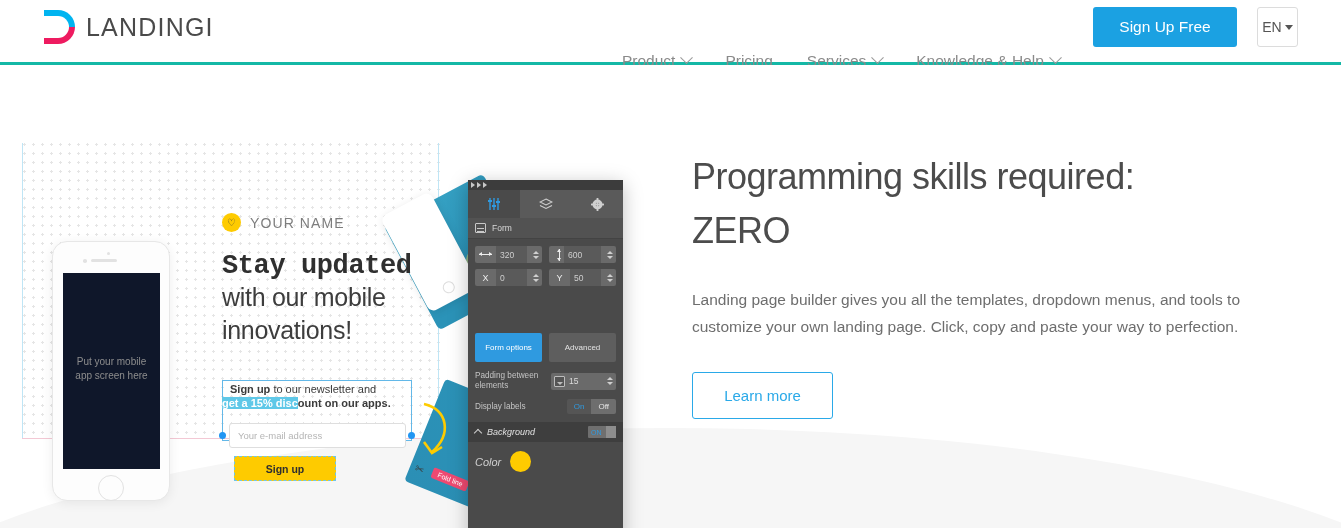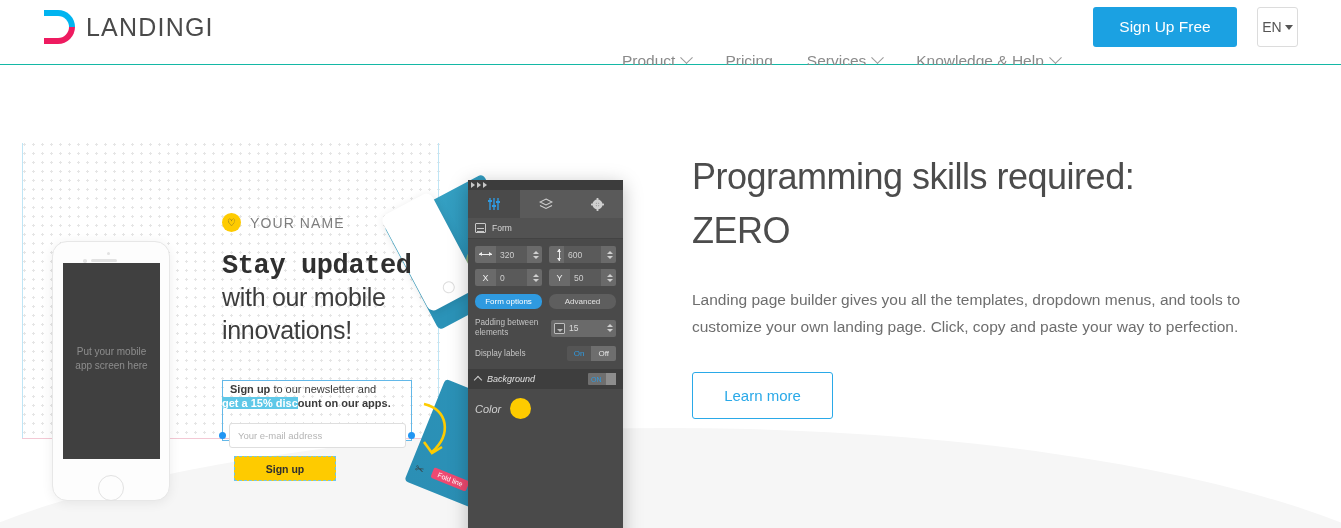--- a/index.html
+++ b/index.html
@@ -6,21 +6,21 @@
   html, body {
     width: 1341px; height: 528px;
     font-family: "Liberation Sans", sans-serif;
     background: #ffffff; overflow: hidden;
   }
   .page { position: relative; width: 1341px; height: 528px; background:#fff; }
 
   
   .header {
     position: absolute; top:0; left:0; width:1341px; height:65px;
-    background:#fff; border-bottom:1px solid #14b8a6;
+    background:#fff; border-bottom:3px solid #14b8a6;
     display:flex; align-items:center;
   }
   .logo-wrap { position:absolute; left:44px; top:10px; display:flex; align-items:center; gap:9px; }
   .logo-mark { position:relative; width:33px; height:35px; }
   .logo-mark .half { position:absolute; left:0; width:33px; height:17px; overflow:hidden; }
   .logo-mark .half.top { top:0; }
   .logo-mark .half.bot { top:17px; }
   .logo-mark .half .ring {
     position:absolute; left:0; width:31px; height:34px; border:6px solid #00b4f0;
     border-radius: 0 17px 17px 0; border-left:none;
@@ -64,21 +64,21 @@
     background-size: 9px 9px; opacity:.75;
   }
   .vline { position:absolute; width:1px; background:#bfe5f5; }
 
   
   .phone {
     position:absolute; left:52px; top:176px; width:118px; height:260px;
     background:#fdfdfd; border:1px solid #e7e7e7; border-radius:15px;
     box-shadow:0 2px 12px rgba(0,0,0,.07);
   }
-  .phone .screen { position:absolute; left:10px; top:21px; width:97px; height:196px; background:#404040; }
+  .phone .screen { position:absolute; left:10px; top:31px; width:97px; height:196px; background:#0f172a; }
   .phone .scr-txt {
     position:absolute; left:0; top:82px; width:97px; text-align:center;
     color:#8d8d8d; font-size:10px; line-height:14px;
   }
   .phone .spk { position:absolute; left:38px; top:17px; width:26px; height:2.5px; background:#e2e2e2; border-radius:2px; }
   .phone .cam { position:absolute; left:30px; top:17px; width:3.5px; height:3.5px; background:#e2e2e2; border-radius:50%; }
   .phone .dot-top { position:absolute; left:54px; top:10px; width:3px; height:3px; background:#e2e2e2; border-radius:50%; }
   .phone .home { position:absolute; left:45px; top:233px; width:26px; height:26px; border:1px solid #e2e2e2; border-radius:50%; }
 
   
@@ -172,22 +172,22 @@
   .arrow-h { display:inline-block; width:13px; height:1px; background:#eee; position:relative; }
   .arrow-h:before,.arrow-h:after{content:'';position:absolute;top:-2px;width:0;height:0;border-top:2.5px solid transparent;border-bottom:2.5px solid transparent;}
   .arrow-h:before{left:0;border-right:3px solid #eee;}
   .arrow-h:after{right:0;border-left:3px solid #eee;}
   .arrow-v { display:inline-block; width:1px; height:12px; background:#eee; position:relative; margin-left:6px;}
   .arrow-v:before,.arrow-v:after{content:'';position:absolute;left:-2px;width:0;height:0;border-left:2.5px solid transparent;border-right:2.5px solid transparent;}
   .arrow-v:before{top:0;border-bottom:3px solid #eee;}
   .arrow-v:after{bottom:0;border-top:3px solid #eee;}
 
   .seg-row { display:flex; gap:7px; margin:8px 0 9px 0; }
-  .seg { flex:1; height:15px; border-radius:7px; display:flex; align-items:center; justify-content:center;
-         font-size:8px; cursor:pointer; background:#5e5e5e; color:#e2e2e2; }
+  .seg { flex:1; height:29px; border-radius:2px; display:flex; align-items:center; justify-content:center;
+         font-size:8px; cursor:pointer; background:#5e5e5e; color:#e2e2e2;margin-top:39px; }
   .seg.active { background:#2f9ae0; color:#fff; }
   .prop-row { display:flex; align-items:center; justify-content:space-between; margin-bottom:8px; gap:6px; }
   .prop-lbl { color:#c4c4c4; font-size:8.2px; line-height:10px; max-width:70px; }
   .pad-field { width:66px; height:17px; background:#6a6a6a; border-radius:2px; display:flex; align-items:center; gap:4px; padding-left:3px;}
   .pad-ic { width:11px;height:11px;background:#555;border:1px solid #bdbdbd;border-radius:1px; position:relative;}
   .pad-ic:after{content:'';position:absolute;left:2px;bottom:1px;width:0;height:0;border-left:3px solid transparent;border-right:3px solid transparent;border-top:3px solid #bdbdbd;}
   .toggle { display:flex; border-radius:2px; overflow:hidden; height:15px; }
   .toggle span { padding:0 7px; display:flex; align-items:center; font-size:8px; }
   .toggle .on { background:#555; color:#2f9ae0; }
   .toggle .off { background:#6e6e6e; color:#e6e6e6; }

